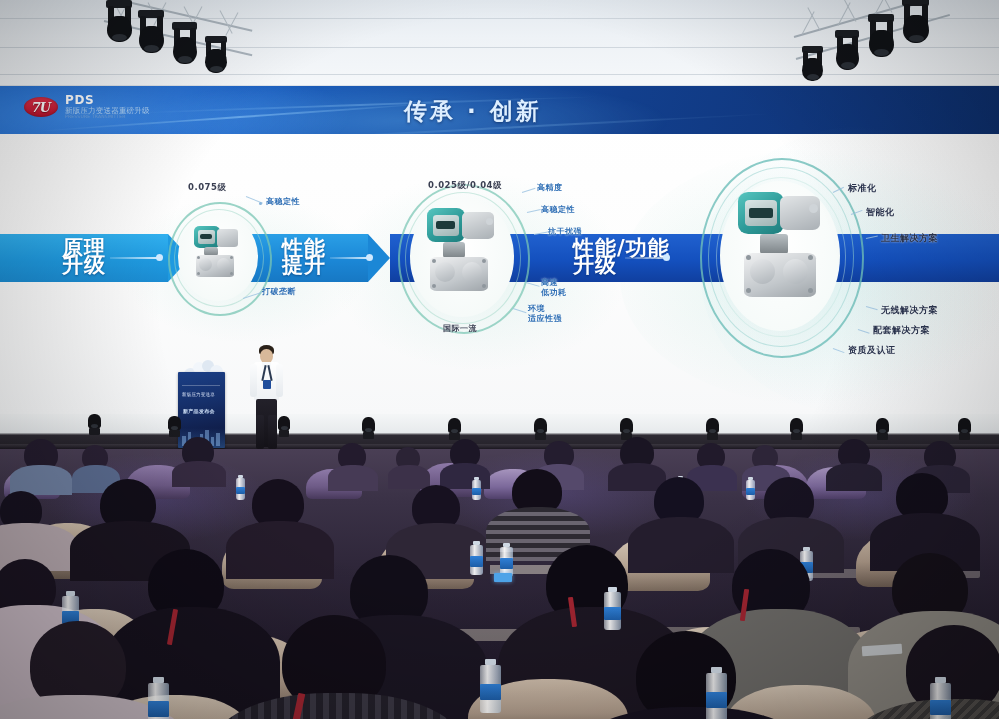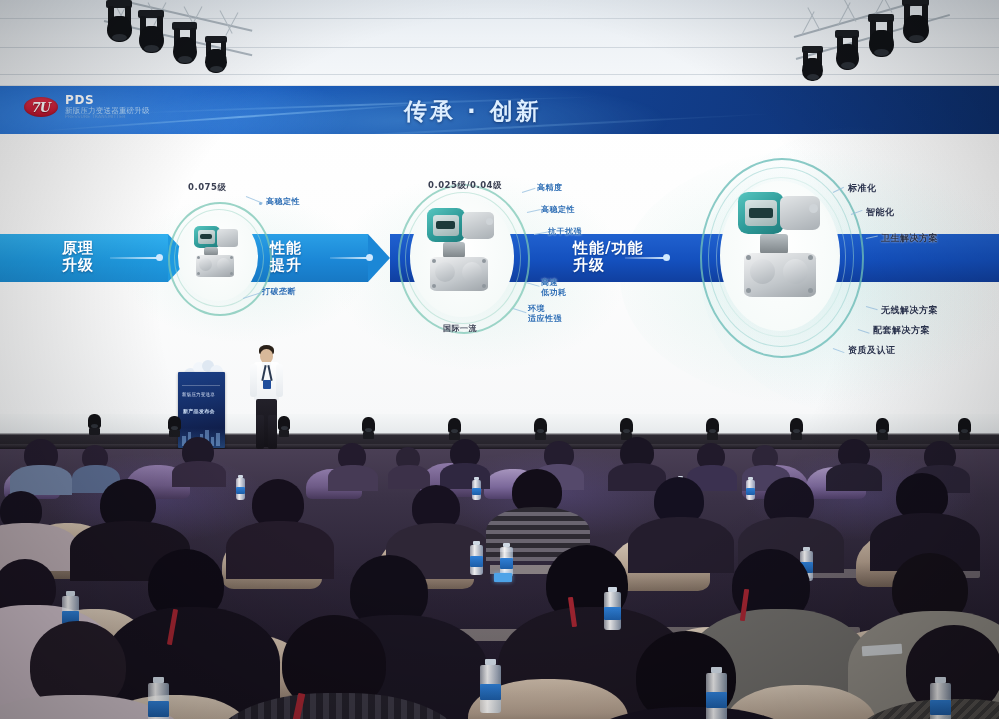--- a/index.html
+++ b/index.html
@@ -53,21 +53,21 @@
 
   .hdr-title{position:absolute;left:404px;top:10px;color:#ddeeff;font-size:23px;font-weight:700;
     letter-spacing:3px;text-shadow:0 1px 3px rgba(0,20,60,.55);}
 
   
   .band{position:absolute;top:148px;left:0;width:999px;height:48px;}
   .seg{position:absolute;top:0;height:48px;}
   .seg .body{position:absolute;inset:0;}
   .seg .tip{position:absolute;right:-22px;top:0;width:0;height:0;
     border-top:24px solid transparent;border-bottom:24px solid transparent;}
-  .seg-label{position:absolute;color:#fff;font-weight:700;font-size:15px;line-height:17px;
+  .seg-label{position:absolute;color:#fff;font-weight:700;font-size:21px;line-height:17px;
     letter-spacing:1px;text-shadow:0 1px 2px rgba(0,30,80,.45);z-index:4;}
   .seg-dot{position:absolute;width:7px;height:7px;border-radius:50%;background:#cfe9ff;z-index:4;}
   .seg-stem{position:absolute;height:2px;background:linear-gradient(90deg,rgba(255,255,255,.15),rgba(220,240,255,.95));z-index:3;}
 
   
   .node{position:absolute;}
   .ring{position:absolute;border-radius:50%;}
   .node-core{position:absolute;border-radius:50%;background:#fff;}
 
   
@@ -295,21 +295,21 @@
         <div class="body" style="background:linear-gradient(180deg,#2061cf,#1450be 55%,#103f9f);"></div>
       </div>
 
       <div class="seg-label" style="left:62px;top:6px;">
         <div>原理</div>
         <div>升级</div>
       </div>
       <div class="seg-stem" style="left:110px;top:23px;width:48px;"></div>
       <div class="seg-dot" style="left:156px;top:20px;"></div>
 
-      <div class="seg-label" style="left:270px;top:6px;">
+      <div class="seg-label" style="left:282px;top:6px;">
         <div>性能</div>
         <div>提升</div>
       </div>
       <div class="seg-stem" style="left:330px;top:23px;width:38px;"></div>
       <div class="seg-dot" style="left:366px;top:20px;"></div>
 
       <div class="seg-label" style="left:573px;top:6px;">
         <div>性能/功能</div>
         <div>升级</div>
       </div>

